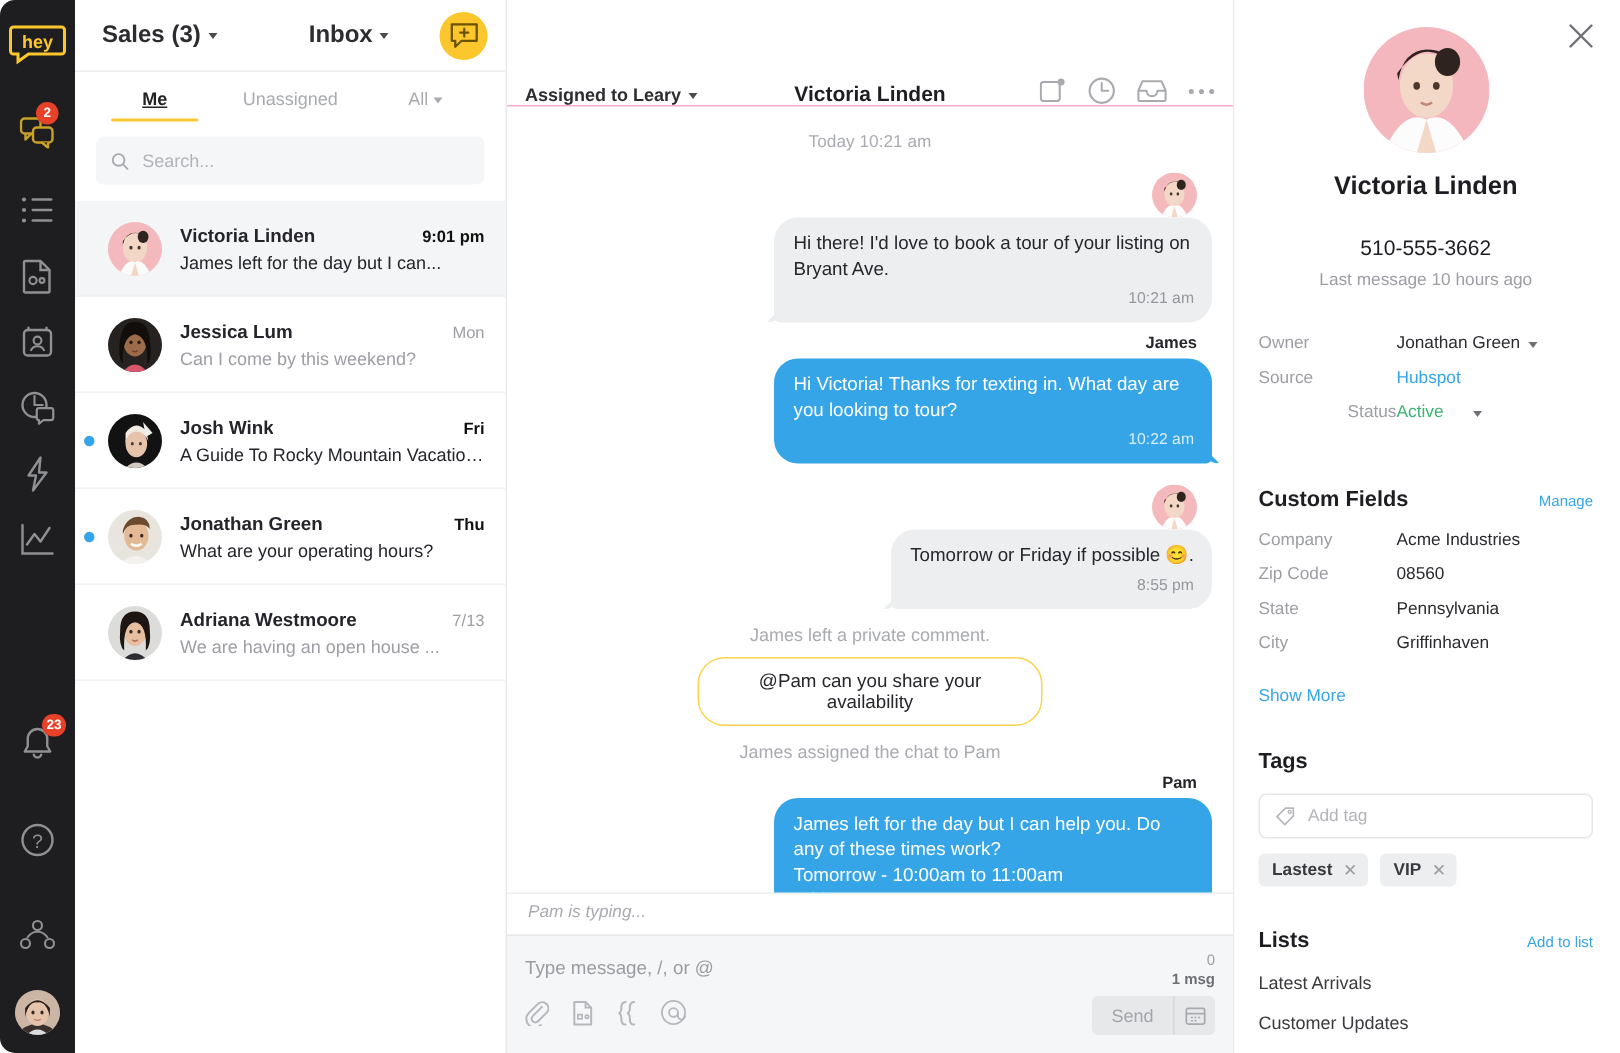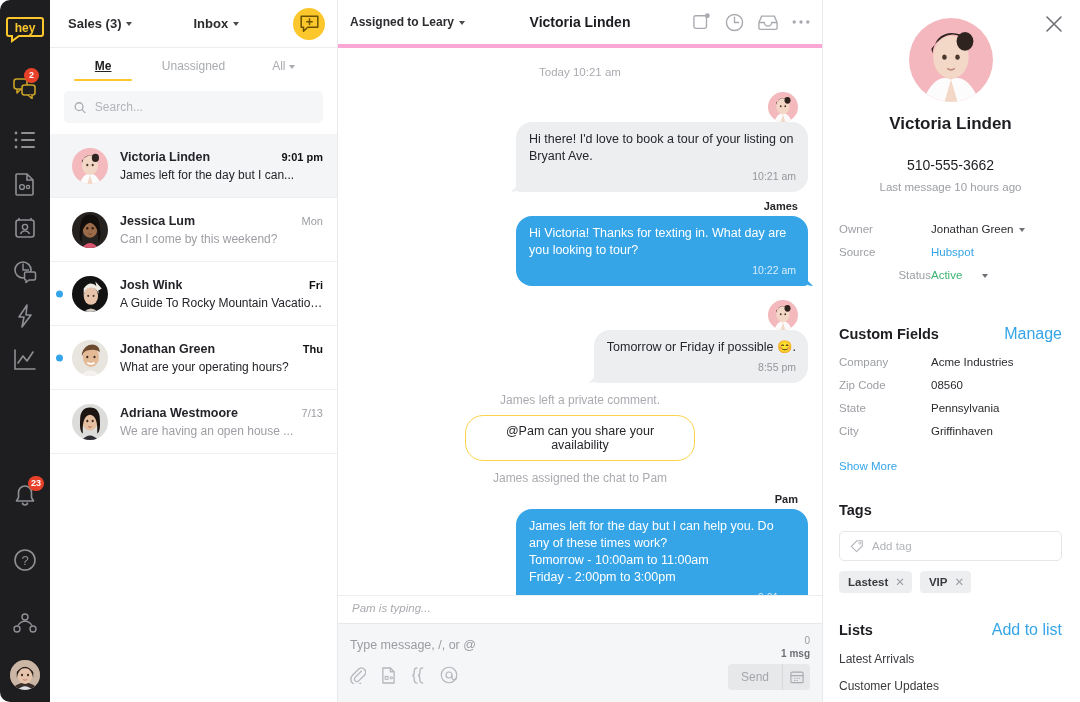--- a/index.html
+++ b/index.html
@@ -71,21 +71,21 @@
     display: flex; flex-direction: column;
   }
   .list-topbar {
     height: 48px; flex: 0 0 48px;
     display: flex; align-items: center;
     padding: 0 14px;
     border-bottom: 1px solid #eceef0;
     position: relative;
   }
   .dd {
-    font-size: 13px; font-weight: bold; color: #2d2d31;
+    font-size: 16px; font-weight: bold; color: #2d2d31;
     display: flex; align-items: center; gap: 5px;
     cursor: pointer;
   }
   .caret {
     width: 0; height: 0;
     border-left: 3.5px solid transparent;
     border-right: 3.5px solid transparent;
     border-top: 4.5px solid #4a4a4f;
     margin-top: 1px;
   }
@@ -179,24 +179,25 @@
 
   
   .threadcol {
     width: 485px; flex: 0 0 485px;
     display: flex; flex-direction: column;
     border-right: 1px solid #e8e9eb;
     background: #fff;
   }
   .thread-top {
     height: 48px; flex: 0 0 48px;
-    display: flex; align-items: center;
-    border-bottom: 4px solid #f9a8d4;
+    display: flex; align-items: flex-end;
+    border-bottom: 1px solid #f9a8d4;
     padding: 0 12px;
     position: relative;
+    margin-top: 23px;
   }
   .assigned {
     font-size: 12px; color: #2d2d31; font-weight: bold;
     display: flex; align-items: center; gap: 5px;
     cursor: pointer;
   }
   .thread-title {
     position: absolute; left: 0; right: 0;
     text-align: center;
     font-size: 14px; font-weight: bold; color: #1d1d22;
@@ -369,21 +370,21 @@
   .d-label { width: 92px; flex: 0 0 92px; color: #9c9ea3; }
   .d-val { color: #2b2b30; display: flex; align-items: center; gap: 6px; }
   .d-val.link { color: #35a5e8; cursor: pointer; }
   .d-val.green { color: #3cb371; gap: 20px; }
   .d-val .caret { border-top-color: #6e7076; }
   .d-secheader {
     display: flex; align-items: baseline; justify-content: space-between;
     margin-bottom: 13px;
   }
   .d-sectitle { font-size: 14.5px; font-weight: bold; color: #1d1d22; }
-  .d-seclink { font-size: 16px; color: #35a5e8; cursor: pointer; }
+  .d-seclink { font-size: 10px; color: #35a5e8; cursor: pointer; }
   .d-more { font-size: 11.5px; color: #35a5e8; cursor: pointer; margin-top: 12px; display: inline-block; }
   .tag-input {
     height: 30px;
     border: 1px solid #e4e6e8;
     border-radius: 5px;
     display: flex; align-items: center;
     padding: 0 10px; gap: 8px;
     cursor: text;
   }
   .tag-input span { font-size: 11.5px; color: #b2b4b9; }

